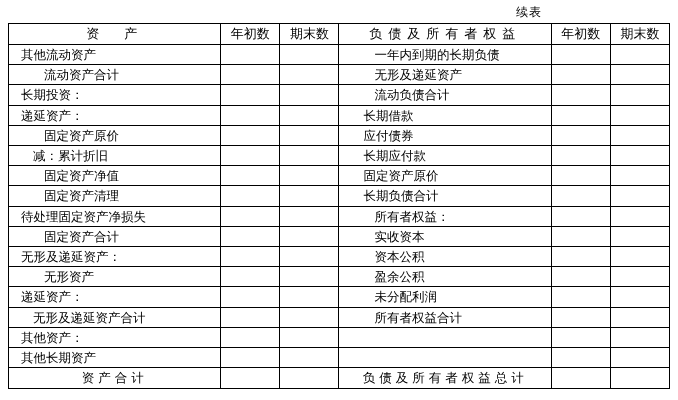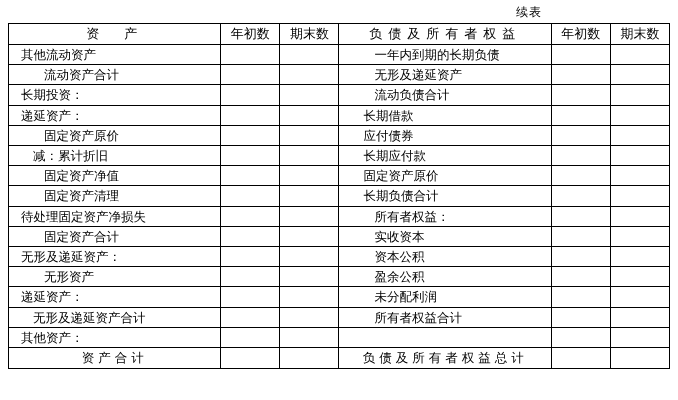--- a/index.html
+++ b/index.html
@@ -285,20 +285,32 @@
             <span class="cell-text lvl0">其他资产：</span>
           </td>
         <td class="blank"></td>
         <td class="blank"></td>
         <td>
             <span class="cell-text lvl1"></span>
           </td>
         <td class="blank"></td>
         <td class="blank"></td>
       </tr>
+      <tr>
+        <td>
+            <span class="cell-text lvl0">其他长期资产</span>
+          </td>
+        <td class="blank"></td>
+        <td class="blank"></td>
+        <td>
+            <span class="cell-text lvl1"></span>
+          </td>
+        <td class="blank"></td>
+        <td class="blank"></td>
+      </tr>
       <tr class="total-row">
         <td class="total-label">资产合计</td>
         <td class="blank"></td>
         <td class="blank"></td>
         <td class="total-label total-label-liab">负债及所有者权益总计</td>
         <td class="blank"></td>
         <td class="blank"></td>
       </tr>
     </tbody>
   </table>

